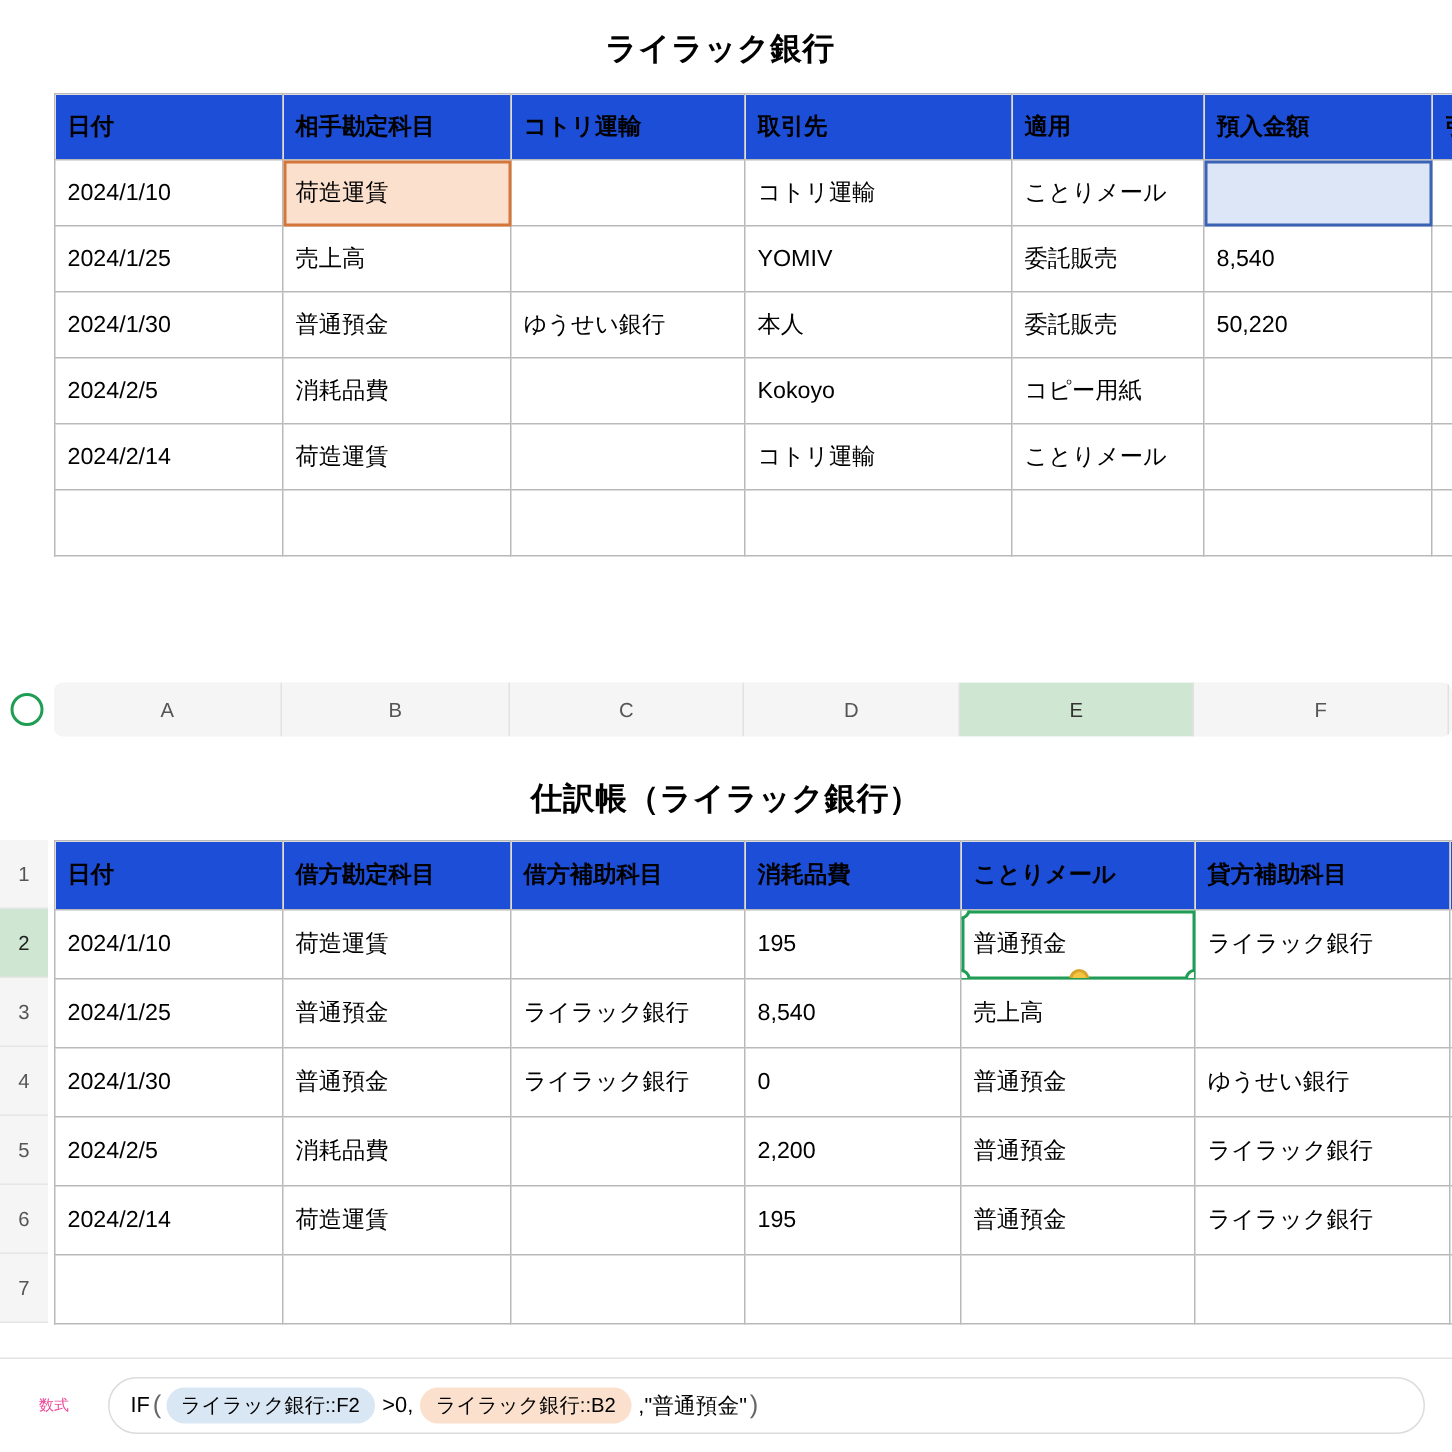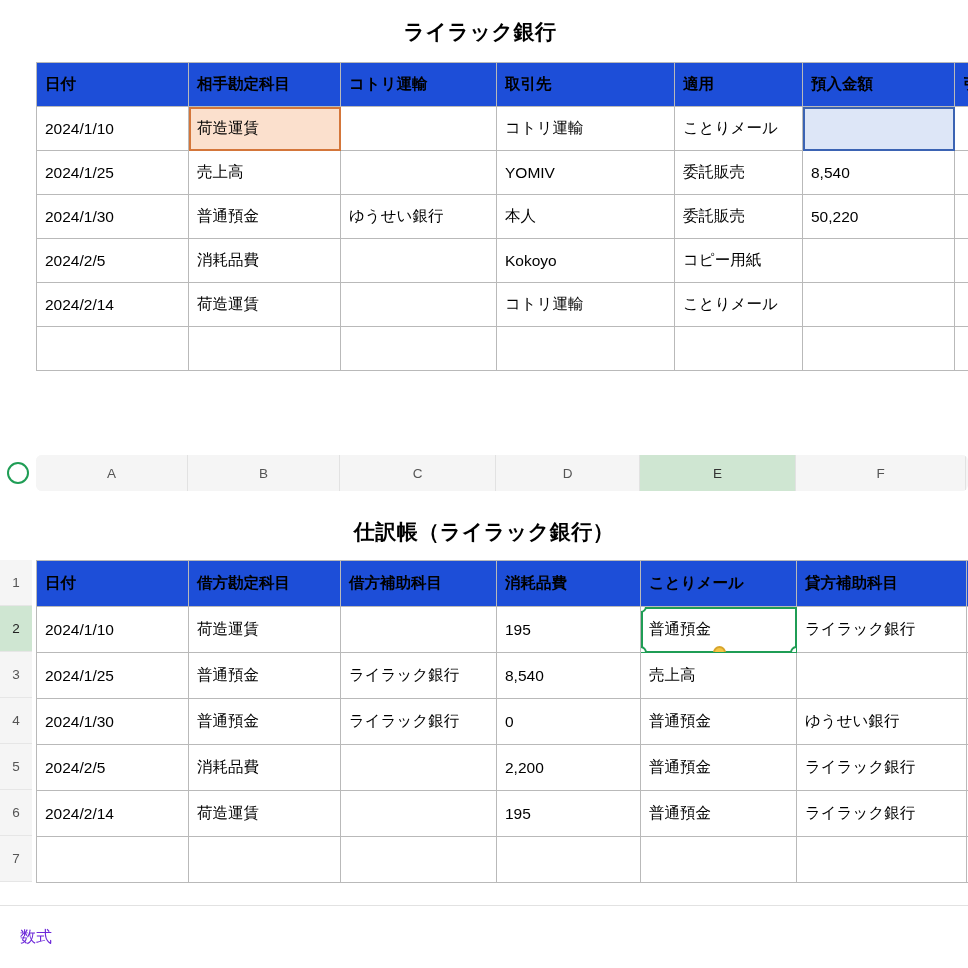--- a/index.html
+++ b/index.html
@@ -196,22 +196,22 @@
     width: 968px;
     height: 62px;
     background: #ffffff;
     border-top: 1px solid #e2e2e2;
     display: flex;
     align-items: center;
   }
   .formula-label {
     width: 72px;
     text-align: center;
-    font-size: 16px;
-    color: #6d28d9;
+    font-size: 10px;
+    color: #ec4899;
   }
   .formula-field {
     flex: 1;
     margin-right: 18px;
     height: 38px;
     border: 1px solid #dcdcdc;
     border-radius: 19px;
     background: #ffffff;
     display: flex;
     align-items: center;
@@ -429,13 +429,22 @@
       <td class="num"></td>
       <td></td>
       <td></td>
       <td class="num"></td>
     </tr>
   </tbody>
 </table>
 
 <div class="formula-bar">
   <div class="formula-label">数式</div>
+  <div class="formula-field">
+    <span class="tok-fn">IF</span>
+    <span class="tok-paren">(</span>
+    <span class="pill blue">ライラック銀行::F2</span>
+    <span class="tok-plain">&gt;0,</span>
+    <span class="pill orange">ライラック銀行::B2</span>
+    <span class="tok-plain">,"普通預金"</span>
+    <span class="tok-paren">)</span>
+  </div>
 </div>
 
 </body></html>

